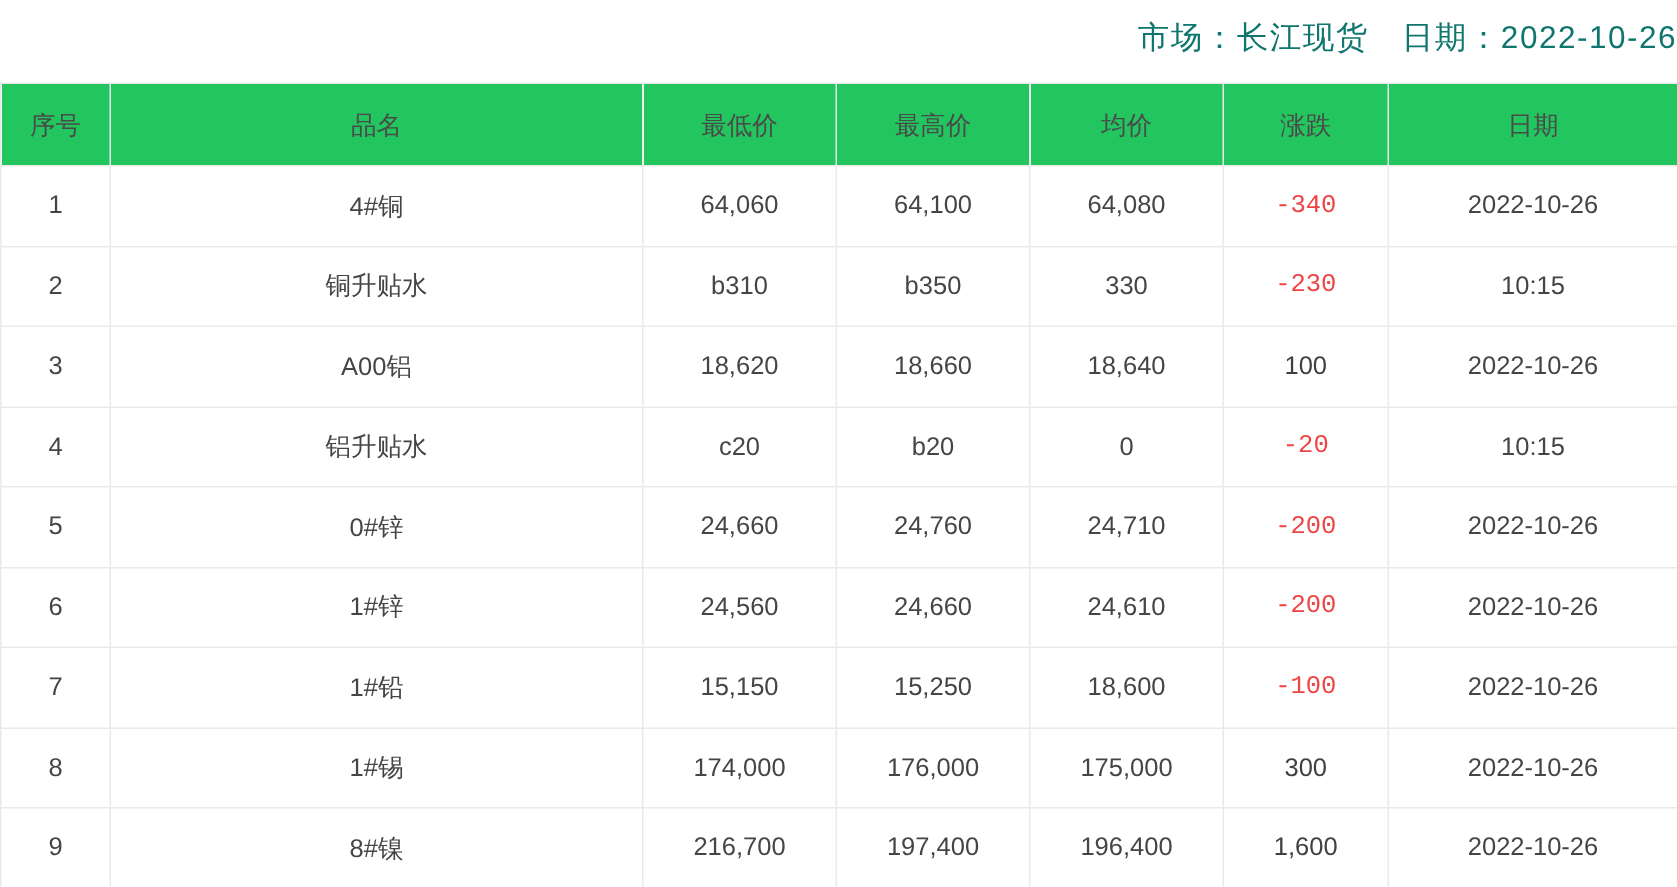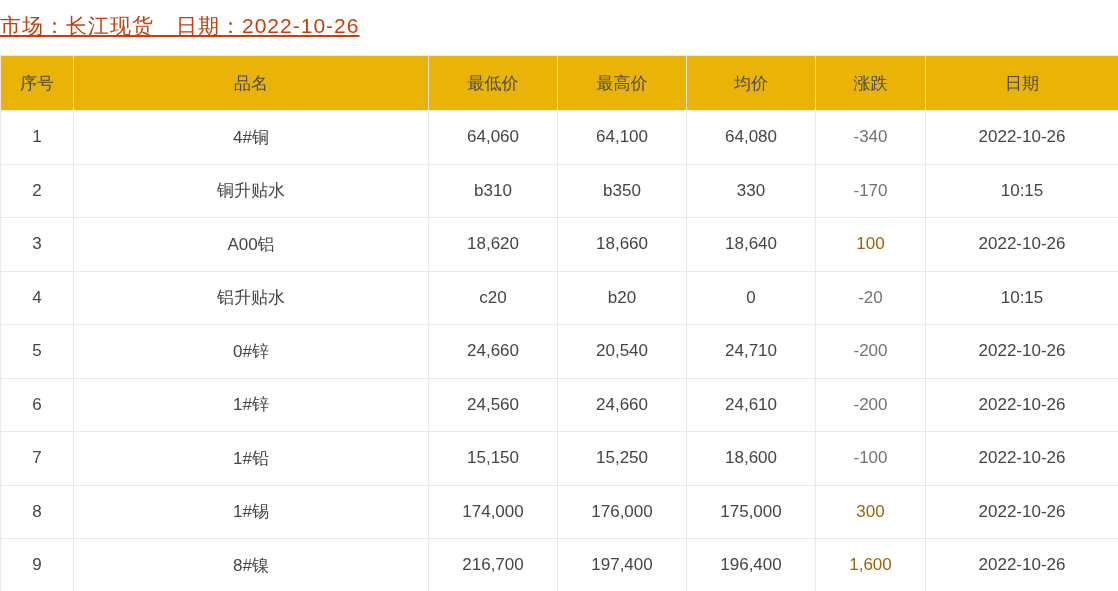--- a/index.html
+++ b/index.html
@@ -5,49 +5,48 @@
   html, body { margin: 0; padding: 0; background: #ffffff; }
   body {
     width: 1118px;
     font-family: "Liberation Sans", "DejaVu Sans", sans-serif;
     color: #454545;
   }
   .page { width: 1118px; }
   .page-title {
     height: 55px;
     line-height: 52px;
-    text-align: left;
-    color: #c2410c;
+    text-align: right;
+    color: #0f766e;
     font-size: 21px;
     letter-spacing: 1px;
-    text-decoration: underline;
   }
   table.price-table {
     width: 1118px;
     border-collapse: collapse;
     table-layout: fixed;
     font-size: 17px;
   }
   .price-table th, .price-table td {
     border: 1px solid #e9e9e9;
     text-align: center;
     vertical-align: middle;
     padding: 0;
     overflow: hidden;
     white-space: nowrap;
   }
   .price-table thead th {
-    background: #eab308;
+    background: #22c55e;
     font-weight: normal;
     height: 54px;
     color: #4a4a4a;
   }
   .price-table tbody td { height: 52.5px; background: #ffffff; }
-  .price-table td[data-trend="down"] { color: #737373; }
-  .price-table td[data-trend="up"]   { color: #a16207; }
+  .price-table td[data-trend="down"] { color: #ef4444; font-family: Liberation Mono, monospace; }
+  .price-table td[data-trend="up"]   { color: #404040; }
 </style>
 </head>
 <body>
 
 <div class="page">
   <div class="page-title">市场：长江现货　日期：2022-10-26</div>
 
   <table class="price-table">
     <colgroup>
       <col style="width:73px">
@@ -78,21 +77,21 @@
         <td>64,080</td>
         <td data-trend="down">-340</td>
         <td>2022-10-26</td>
       </tr>
       <tr>
         <td>2</td>
         <td>铜升贴水</td>
         <td>b310</td>
         <td>b350</td>
         <td>330</td>
-        <td data-trend="down">-170</td>
+        <td data-trend="down">-230</td>
         <td>10:15</td>
       </tr>
       <tr>
         <td>3</td>
         <td>A00铝</td>
         <td>18,620</td>
         <td>18,660</td>
         <td>18,640</td>
         <td data-trend="up">100</td>
         <td>2022-10-26</td>
@@ -103,21 +102,21 @@
         <td>c20</td>
         <td>b20</td>
         <td>0</td>
         <td data-trend="down">-20</td>
         <td>10:15</td>
       </tr>
       <tr>
         <td>5</td>
         <td>0#锌</td>
         <td>24,660</td>
-        <td>20,540</td>
+        <td>24,760</td>
         <td>24,710</td>
         <td data-trend="down">-200</td>
         <td>2022-10-26</td>
       </tr>
       <tr>
         <td>6</td>
         <td>1#锌</td>
         <td>24,560</td>
         <td>24,660</td>
         <td>24,610</td>

